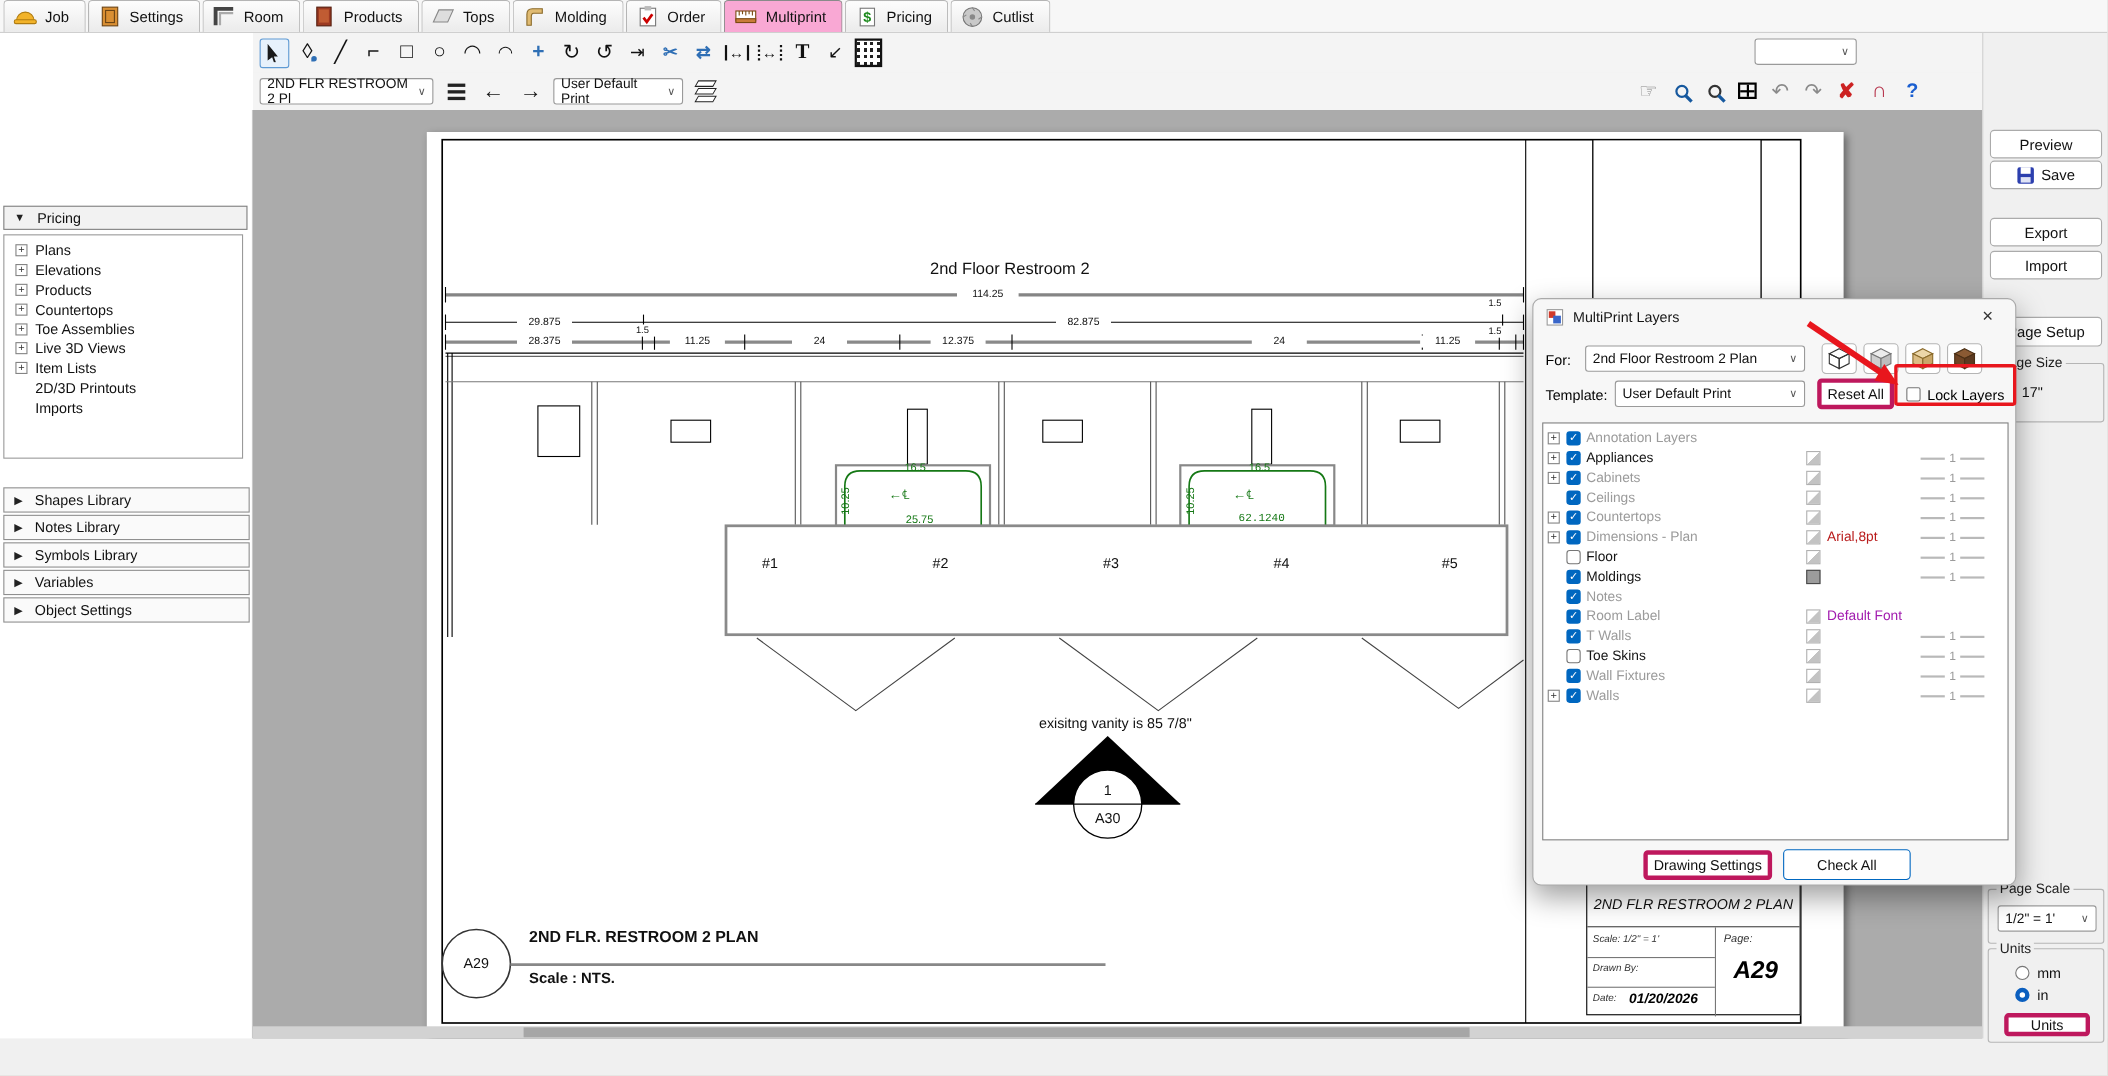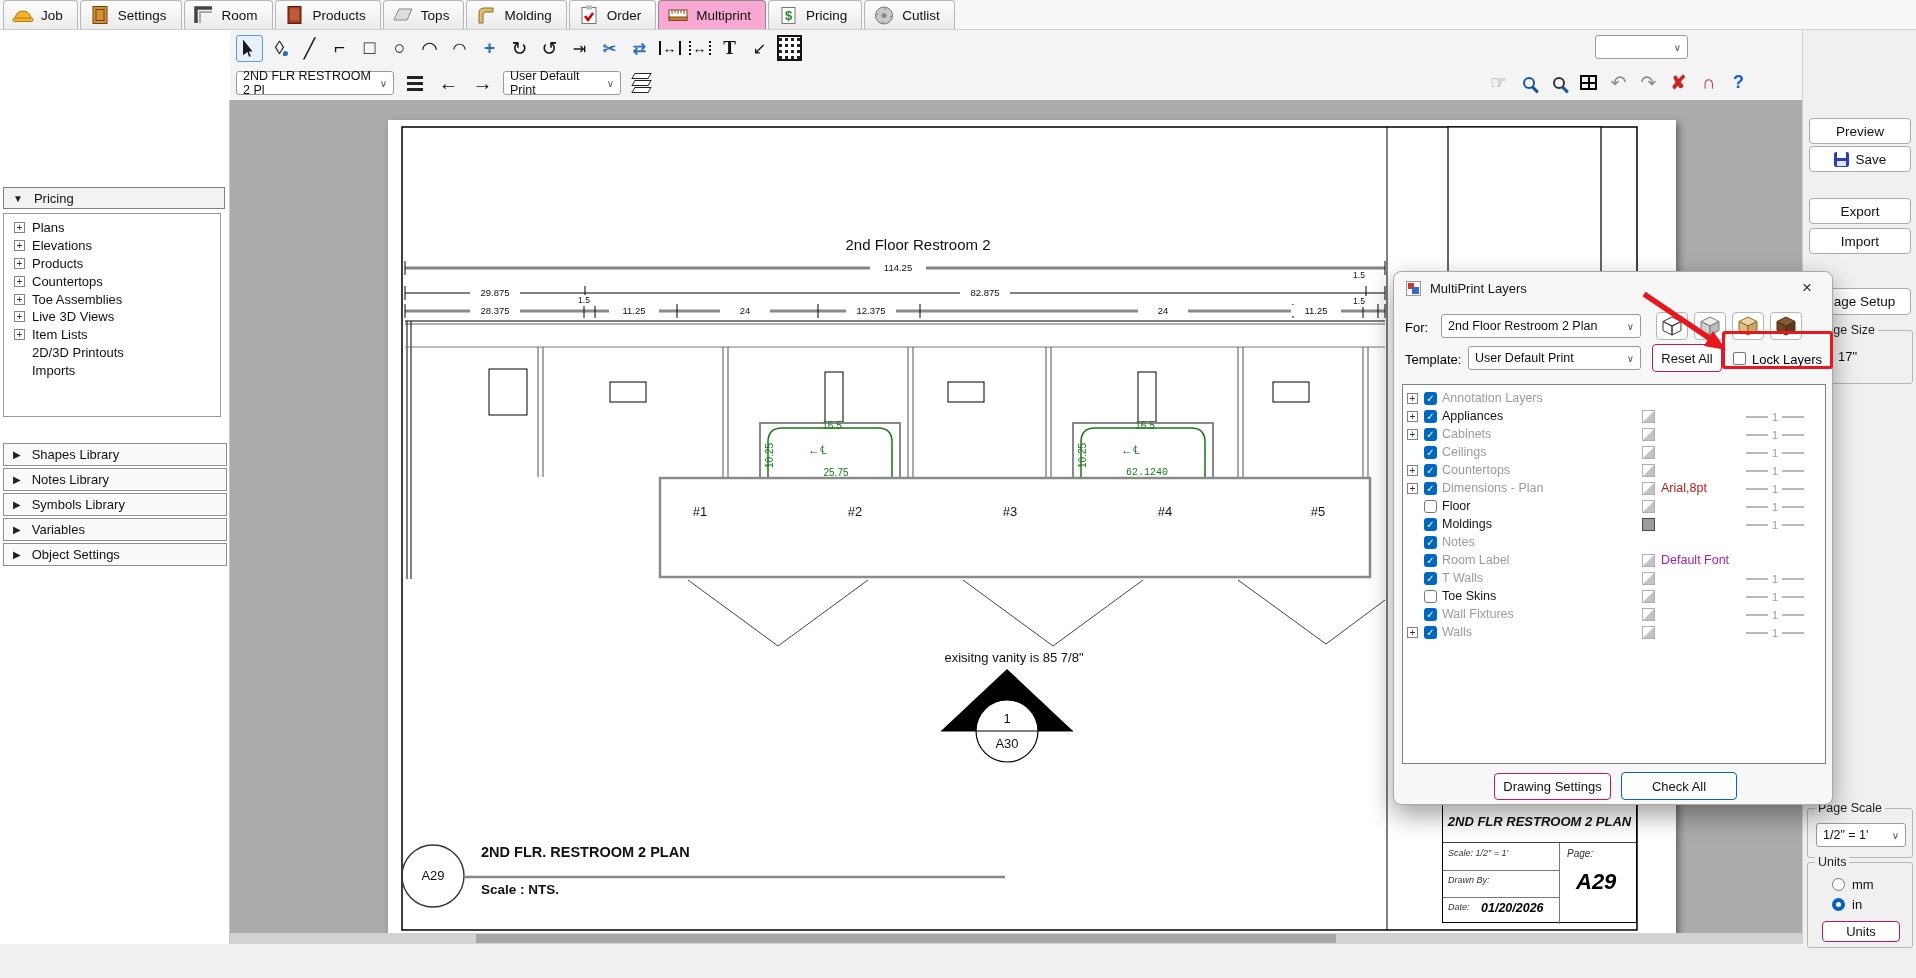--- a/index.html
+++ b/index.html
@@ -62,37 +62,37 @@
   .plab{position:absolute;font-size:9.5px;color:#111;background:#fff;text-align:center;line-height:11px;white-space:nowrap;}
   .dtitle{position:absolute;left:430px;top:116px;width:200px;text-align:center;font-size:15px;color:#111;}
   .glab{position:absolute;color:#157815;font-size:10px;text-align:center;white-space:nowrap;line-height:11px;}
   .vlab{writing-mode:vertical-rl;transform:rotate(180deg);}
   .clip{overflow:hidden;height:11px;}
   .clab{position:absolute;font-size:13px;color:#111;text-align:center;}
   .note{position:absolute;left:526px;top:530px;width:200px;text-align:center;font-size:13px;color:#111;}
   .callout-title{position:absolute;left:93px;top:724px;font-size:14.5px;font-weight:bold;color:#111;}
   .callout-scale{position:absolute;left:93px;top:762px;font-size:13.5px;font-weight:bold;color:#111;}
   .tblock{position:absolute;left:1054px;top:680px;width:195px;height:123px;border:1.5px solid #000;background:#fff;font-style:italic;}
-  .tb-title{height:42px;border-bottom:1px solid #444;display:flex;align-items:center;justify-content:center;text-align:center;font-weight:bold;font-size:13px;color:#111;padding:0 4px;line-height:15px;}
+  .tb-title{height:42px;border-bottom:1px solid #444;display:flex;align-items:center;justify-content:center;text-align:center;font-weight:normal;font-size:13px;color:#111;padding:0 4px;line-height:15px;}
   .tb-cell{position:absolute;font-size:9px;color:#333;}
   .tb-grid i{position:absolute;background:#777;}
   .tb-date{position:absolute;font-style:italic;font-weight:bold;font-size:12.5px;color:#000;}
   .tb-page{position:absolute;font-weight:bold;font-size:22px;color:#000;}
   .hscroll{position:absolute;left:0;top:833px;width:1572px;height:11px;background:#d2d2d2;}
   .hthumb{position:absolute;left:246px;top:1px;width:860px;height:9px;background:#a6a6a6;}
   
   .dialog{position:absolute;left:1393px;top:271px;width:440px;height:534px;background:#f7f7f7;border:1px solid #a9a9a9;border-radius:8px;box-shadow:0 10px 26px rgba(0,0,0,.38);z-index:50;}
   .dlg-titlebar{position:absolute;left:0;top:0;width:100%;height:32px;display:flex;align-items:center;padding:0 12px;gap:9px;font-size:13px;color:#151515;}
   .dlg-ico{width:15px;height:15px;border:1px solid #9a9a9a;background:#fff;position:relative;flex:0 0 15px;}
   .dlg-ico::before{content:"";position:absolute;left:1px;top:1px;width:6px;height:6px;background:#d03a2b;}
   .dlg-ico::after{content:"";position:absolute;right:1px;bottom:1px;width:7px;height:7px;background:#3a66c9;}
   .dlg-close{margin-left:auto;font-size:17px;color:#333;width:26px;text-align:center;}
   .dlg-label{position:absolute;}
   .cubebtn{position:absolute;width:32px;height:28px;background:#fff;border:1px solid #b5b5b5;border-radius:4px;display:flex;align-items:center;justify-content:center;}
-  .btn{background:#fff;border:1px solid #be185d;border-radius:4px;font-size:13px;color:#111;display:flex;align-items:center;justify-content:center;}
+  .btn{background:#fff;border:4px solid #be185d;border-radius:4px;font-size:13px;color:#111;display:flex;align-items:center;justify-content:center;}
   .hl-rect{position:absolute;left:328px;top:59px;width:111px;height:38px;border:3px solid #e8161d;border-radius:3px;z-index:6;pointer-events:none;}
   .cbx{width:13px;height:13px;border:1px solid #767676;background:#fff;border-radius:2px;}
   .llist{position:absolute;left:8px;top:112px;width:424px;height:380px;background:#fff;border:1px solid #7f7f7f;overflow:hidden;}
   .lrow{position:absolute;left:0;width:100%;height:18px;}
   .lrow .exp{position:absolute;left:4px;top:3px;width:11px;height:11px;border:1px solid #848484;font-size:10px;line-height:9px;text-align:center;color:#333;background:#fff;}
   .lrow .cb{position:absolute;left:21px;top:2px;width:13px;height:13px;border-radius:3px;background:#0067c0;color:#fff;font-size:10px;line-height:13px;text-align:center;}
   .lrow .cb.off{background:#fff;border:1px solid #767676;color:transparent;}
   .lrow .lt{position:absolute;left:39px;top:1px;font-size:12.5px;color:#9b9b9b;white-space:nowrap;}
   .lrow .lt.bk{color:#141414;text-align:right;}
   .lrow .sw{position:absolute;left:239px;top:2px;width:13px;height:13px;border:1px solid #b0b0b0;background:linear-gradient(135deg,#fff 48%,#c3c3c3 52%);}

